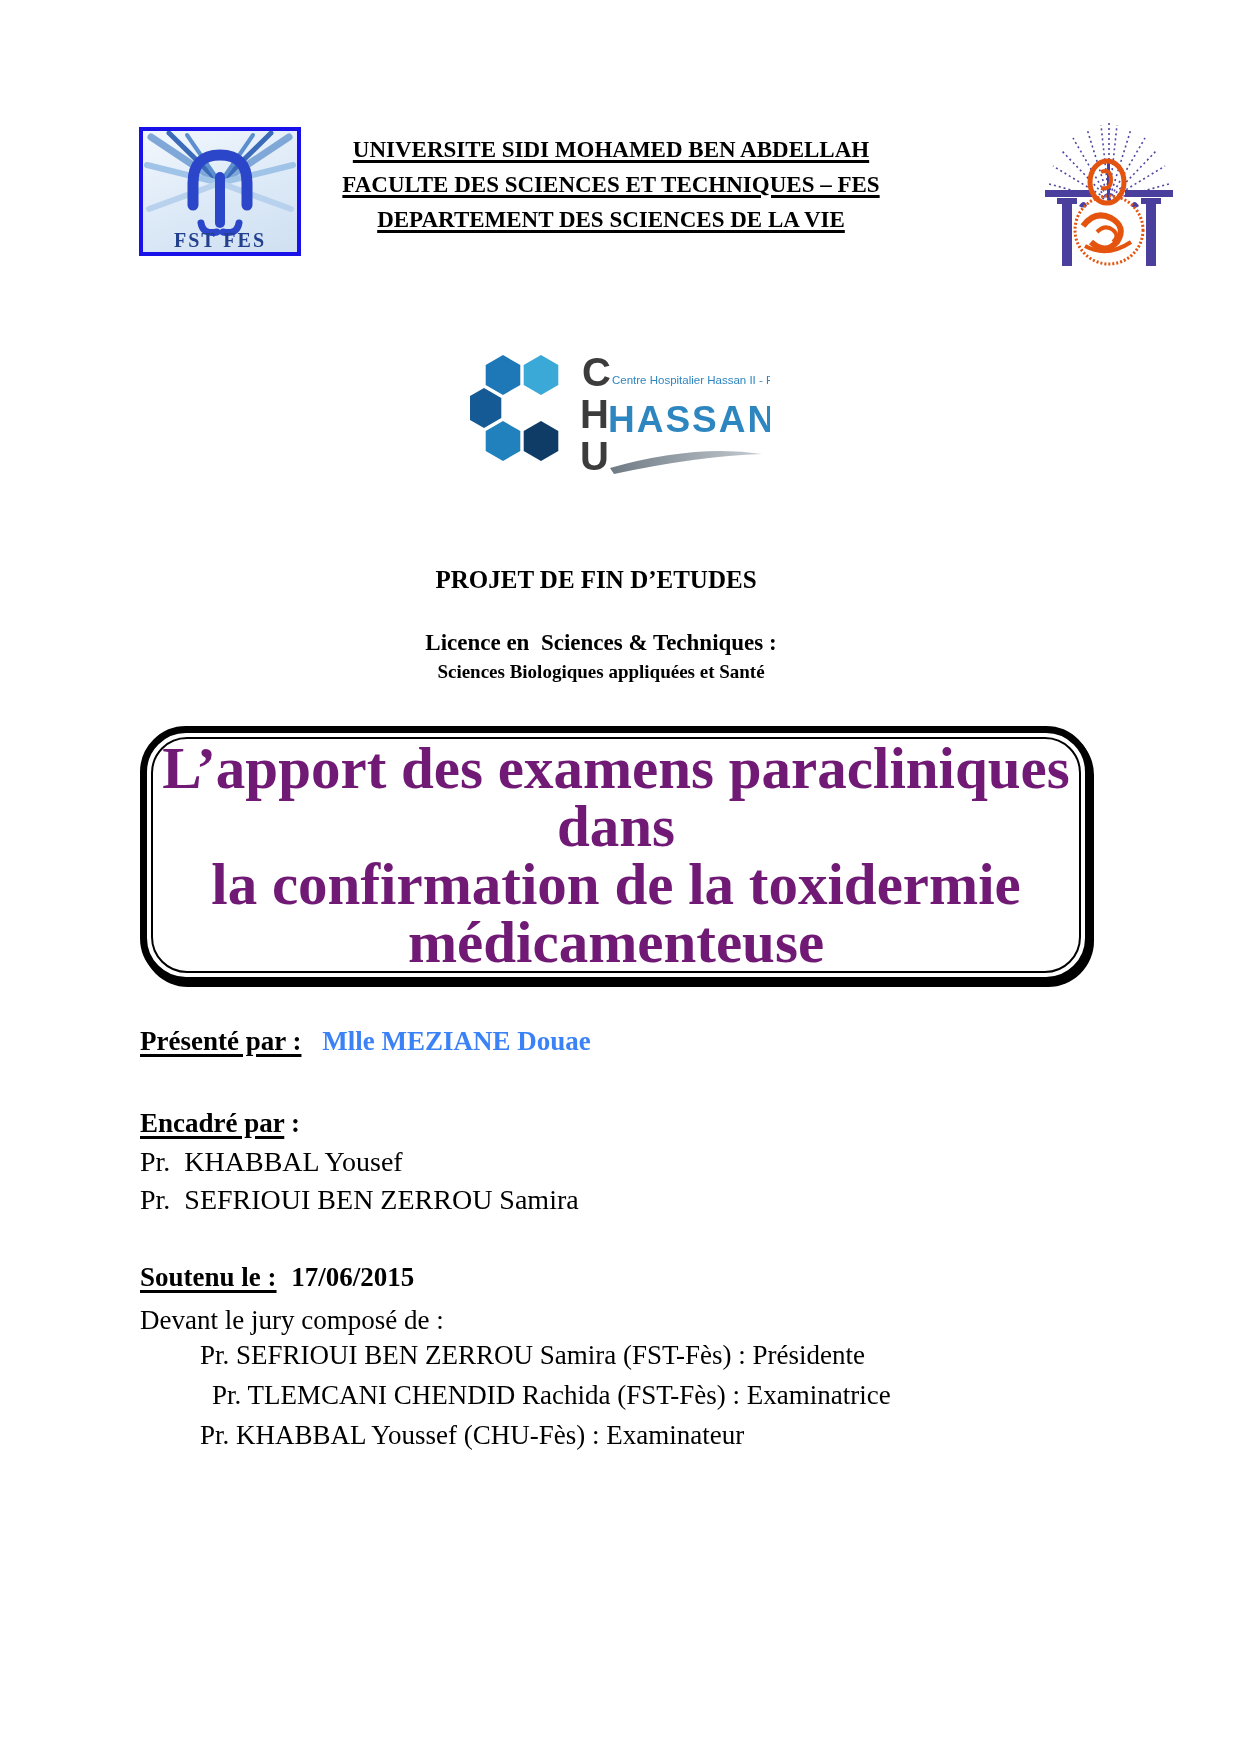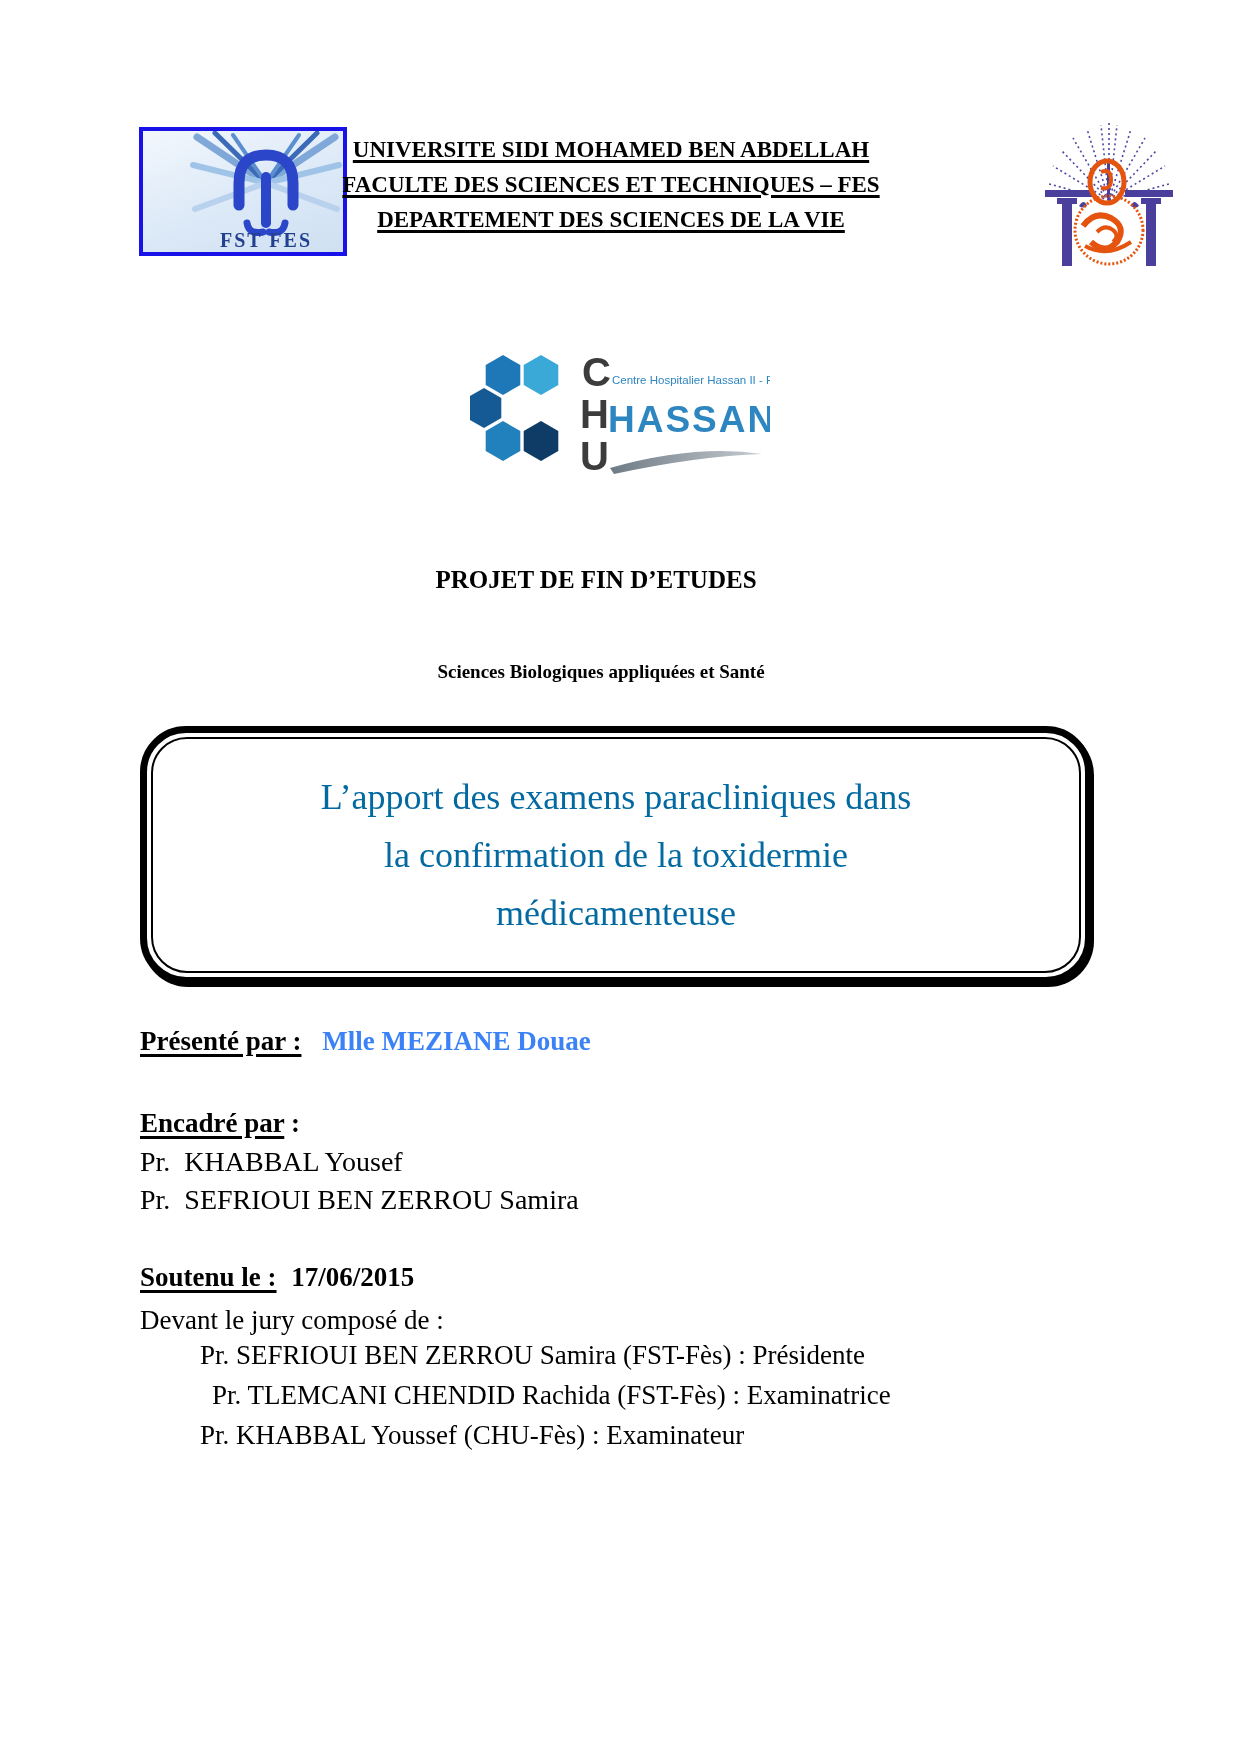--- a/index.html
+++ b/index.html
@@ -12,21 +12,20 @@
     color:#000;
     overflow:hidden;
   }
   .pre{white-space:pre;}
 
   
   .fst-logo{
     position:absolute;left:139px;top:127px;width:154px;height:121px;
     border:4px solid #1812e8;
     background:linear-gradient(160deg,#f2f7fd 0%,#dce9f7 55%,#cfe0f2 100%);
-    padding-left:46px;
   }
   .header-text{
     position:absolute;left:295px;top:132px;width:632px;
     text-align:center;font-weight:bold;font-size:23px;line-height:35px;
   }
   .header-text .u{
     text-decoration:underline;
     text-decoration-thickness:2.5px;
     text-underline-offset:3px;
   }
@@ -58,23 +57,23 @@
     box-shadow:2px 3px 0 #000;
     background:#fff;
   }
   .title-box-inner{
     width:100%;height:100%;box-sizing:border-box;
     border:2px solid #000;border-radius:36px;
     display:flex;flex-direction:column;justify-content:center;
     text-align:center;
   }
   .main-title{
-    color:#0369a1;
-    font-size:36px;line-height:58px;
-    font-weight:normal;margin:0;
+    color:#701a75;
+    font-size:59px;line-height:58px;
+    font-weight:bold;margin:0;
   }
 
   
   .row{position:absolute;left:140px;font-size:27px;}
   .lbl{
     font-weight:bold;
     text-decoration:underline;
     text-decoration-thickness:2.5px;
     text-underline-offset:4px;
   }
@@ -200,20 +199,21 @@
       </g>
 
       <text x="142" y="56" font-family="Liberation Sans, sans-serif" font-size="11.5" fill="#2e86c0">Centre Hospitalier Hassan II - Fès</text>
       <text x="138" y="104" font-family="Liberation Sans, sans-serif" font-size="37" font-weight="bold" fill="#2e86c0" letter-spacing="2">HASSAN II</text>
 
       <path d="M140 140 Q 225 116 292 126 Q 228 128 144 146 Z" fill="url(#swoosh)"></path>
     </svg>
   </div>
 
   <div class="projet-title">PROJET DE FIN D’ETUDES</div>
+  <div class="licence-line1 pre">Licence en  Sciences &amp; Techniques :</div>
   <div class="licence-line2">Sciences Biologiques appliquées et Santé</div>
 
   <div class="title-box">
     <div class="title-box-inner">
       <div class="main-title">L’apport des examens paracliniques dans</div>
       <div class="main-title">la confirmation de la toxidermie</div>
       <div class="main-title">médicamenteuse</div>
     </div>
   </div>
 

